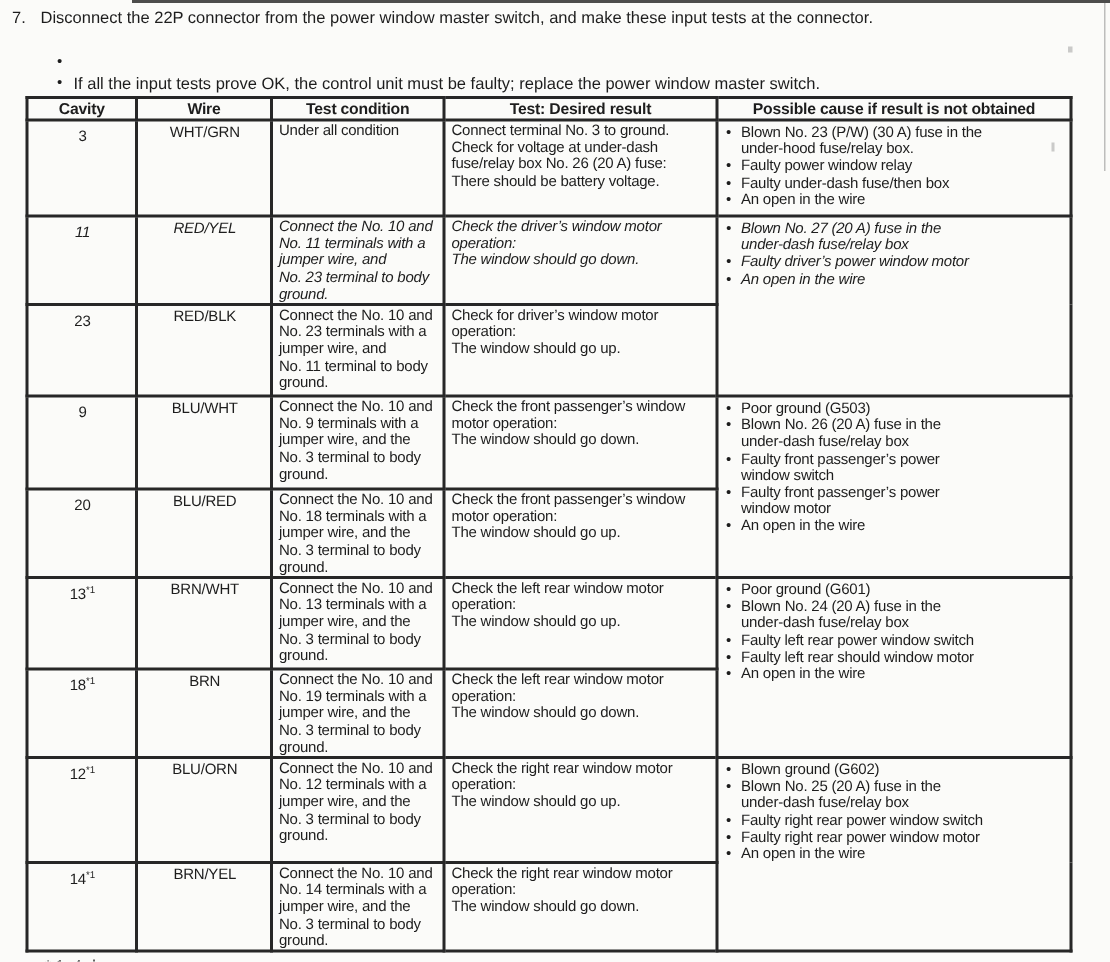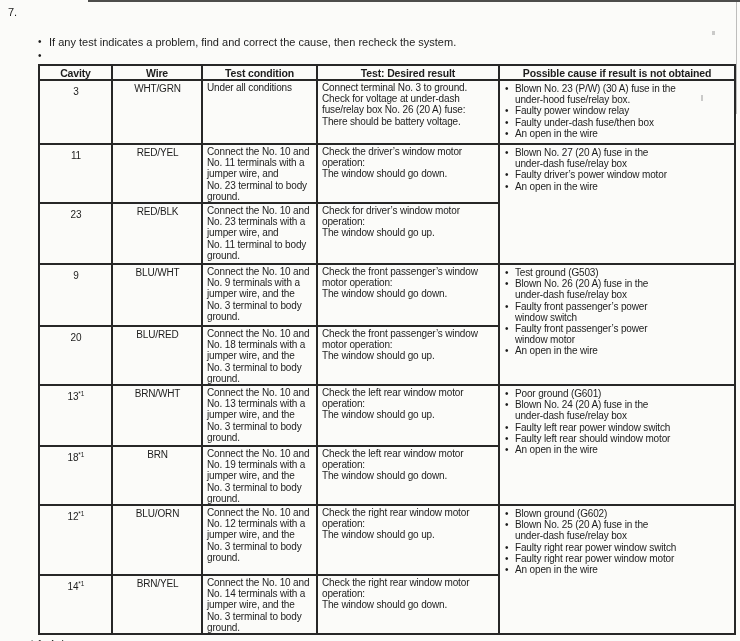--- a/index.html
+++ b/index.html
@@ -23,21 +23,21 @@
   .step-num { flex:none; width:19px; }
 
   .notes { list-style:none; margin:16px 0 0 38px; padding:0; font-size:11px; line-height:14px; }
   .note { display:flex; }
   .nb { flex:none; width:11px; font-size:10px; line-height:14px; }
 
   table.tests {
     border-collapse:collapse;
     table-layout:fixed;
     width:696px;
-    margin:1px 0 0 38px;
+    margin:1px 0 0 17px;
     border:2px solid #1e1e1e;
   }
   col.c1{width:73px;} col.c2{width:90px;} col.c3{width:115px;} col.c4{width:182px;} col.c5{width:236px;}
   .tests th, .tests td {
     border:2px solid #272727;
     vertical-align:top;
     font-size:10px;
     line-height:11.2px;
     letter-spacing:-0.15px;
     padding:1px 3px 0 4px;
@@ -52,50 +52,51 @@
   }
   td.c-cavity, td.c-wire { text-align:center; padding-top:2px; }
   td.c-cavity sup { font-size:6.5px; vertical-align:super; letter-spacing:0; }
   .pre { white-space:pre-line; }
   td.c-causes { padding:2px 2px 0 5px; }
   .cause-item { display:flex; }
   .cbullet { flex:none; width:10px; font-size:10px; }
   .ctext { white-space:pre-line; }
 
   tbody tr:nth-child(1){height:64px;}
-  tbody tr:nth-child(2){height:57px;}
+  tbody tr:nth-child(2){height:57px;font-style:italic;}
   tbody tr:nth-child(3){height:61px;}
   tbody tr:nth-child(4){height:62px;}
   tbody tr:nth-child(5){height:59px;}
   tbody tr:nth-child(6){height:61px;}
   tbody tr:nth-child(7){height:59px;}
   tbody tr:nth-child(8){height:70px;}
   tbody tr:nth-child(9){height:58px;}
 
   .footnote { margin:3px 0 0 30px; font-size:10.5px; line-height:12px; }
 </style>
 </head>
 <body>
 
 <div class="artifact-top"></div>
 <div class="artifact-right"></div>
 <div class="speck speck1"></div>
 <div class="speck speck2"></div>
 
 <div class="step">
   <span class="step-num">7.</span>
+  <span class="step-text">Disconnect the 22P connector from the power window master switch, and make these input tests at the connector.</span>
 </div>
 
 <ul class="notes">
   <li class="note">
     <span class="nb">•</span>
-    <span>If any test indicates a problem, find and correct the cause, then recheck the system.</span>
   </li>
   <li class="note">
     <span class="nb">•</span>
+    <span>If all the input tests prove OK, the control unit must be faulty; replace the power window master switch.</span>
   </li>
 </ul>
 
 <table class="tests">
   <colgroup>
       <col class="c1">
       <col class="c2">
       <col class="c3">
       <col class="c4">
       <col class="c5">
@@ -106,21 +107,21 @@
       <th>Wire</th>
       <th>Test condition</th>
       <th>Test: Desired result</th>
       <th>Possible cause if result is not obtained</th>
     </tr>
   </thead>
   <tbody>
     <tr>
       <td class="c-cavity"><span>3</span><sup></sup></td>
       <td class="c-wire">WHT/GRN</td>
-      <td class="pre">Under all conditions</td>
+      <td class="pre">Under all condition</td>
       <td class="pre">Connect terminal No. 3 to ground.
 Check for voltage at under-dash
 fuse/relay box No. 26 (20 A) fuse:
 There should be battery voltage.</td>
       <td class="c-causes">
           <div class="cause-item">
             <span class="cbullet">•</span>
             <span class="ctext">Blown No. 23 (P/W) (30 A) fuse in the
 under-hood fuse/relay box.</span>
           </div>
@@ -184,21 +185,21 @@
 No. 9 terminals with a
 jumper wire, and the
 No. 3 terminal to body
 ground.</td>
       <td class="pre">Check the front passenger’s window
 motor operation:
 The window should go down.</td>
       <td class="c-causes" rowspan="2">
           <div class="cause-item">
             <span class="cbullet">•</span>
-            <span class="ctext">Test ground (G503)</span>
+            <span class="ctext">Poor ground (G503)</span>
           </div>
           <div class="cause-item">
             <span class="cbullet">•</span>
             <span class="ctext">Blown No. 26 (20 A) fuse in the
 under-dash fuse/relay box</span>
           </div>
           <div class="cause-item">
             <span class="cbullet">•</span>
             <span class="ctext">Faulty front passenger’s power
 window switch</span>

